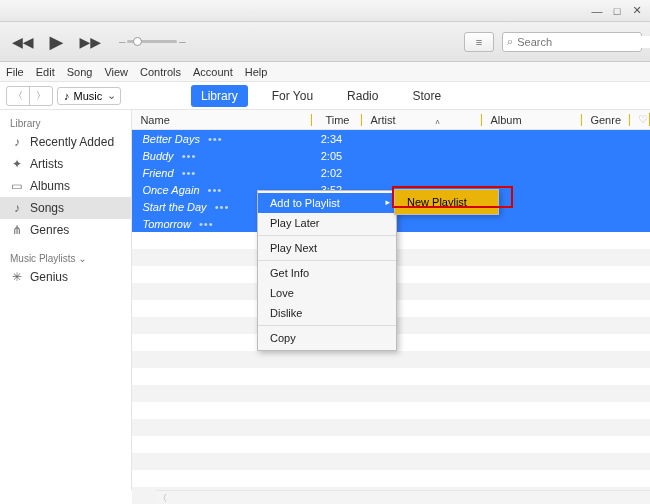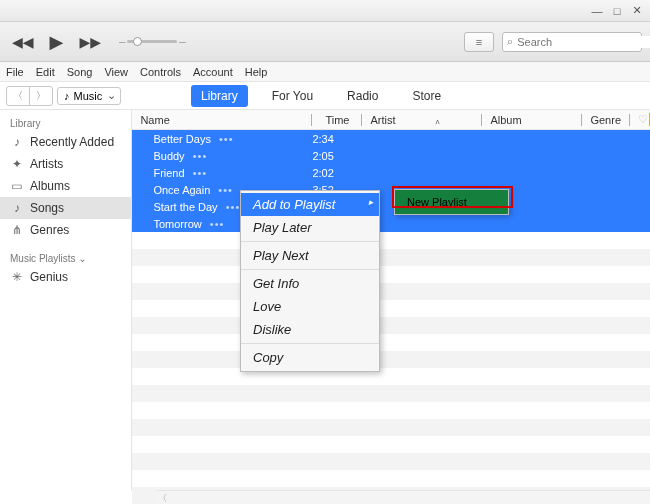--- a/index.html
+++ b/index.html
@@ -51,36 +51,36 @@
 .th { padding: 0 8px; border-right: 1px solid #eab308; }
 .th-name { width: 180px; }
 .th-time { width: 50px; text-align: right; padding-right: 12px; }
 .th-artist { width: 120px; position: relative; }
 .th-album { width: 100px; }
 .th-genre { flex: 1; }
 .th-heart { width: 20px; text-align: center; color: #bbb; }
 .sortcaret { font-size: 8px; color: #666; margin-left: 40px; }
 .tbody { }
 .row { height: 17px; display: flex; align-items: center; font-size: 11px; }
-.row .c-name { width: 180px; padding-left: 21px; white-space: nowrap; overflow: hidden; }
-.row .c-time { width: 50px; text-align: left; padding-right: 12px; }
+.row .c-name { width: 180px; padding-left: 10px; white-space: nowrap; overflow: hidden; font-style: italic; }
+.row .c-time { width: 50px; text-align: center; padding-right: 12px; }
 .row .c-artist { width: 120px; }
 .row .c-album { width: 100px; }
 .row .c-genre { flex: 1; }
 .row.sel { background: #2f7dff; color: #fff; }
 .dots { opacity: 0.7; margin-left: 4px; letter-spacing: 1px; }
 .row.stripe { background: #f3f3f3; }
 
 
-.ctx { position: absolute; left: 240px; top: 190px; width: 140px; background: #f6f6f6; border: 1px solid #bdbdbd; box-shadow: 2px 2px 6px rgba(0,0,0,0.25); font-size: 13px; padding: 2px 0; font-style: italic; }
+.ctx { position: absolute; left: 257px; top: 190px; width: 140px; background: #f6f6f6; border: 1px solid #bdbdbd; box-shadow: 2px 2px 6px rgba(0,0,0,0.25); font-size: 11px; padding: 2px 0; }
 .ctx .mi { padding: 4px 12px; color: #222; position: relative; }
 .ctx .mi.sep { border-top: 1px solid #dcdcdc; margin-top: 2px; padding-top: 6px; }
 .ctx .mi.hi { background: #2f7dff; color: #fff; }
 .ctx .mi.hi::after { content: "▸"; position: absolute; right: 6px; font-size: 9px; }
-.sub { position: absolute; left: 394px; top: 189px; width: 115px; background: #15803d; border: 1px solid #bdbdbd; box-shadow: 2px 2px 6px rgba(0,0,0,0.25); font-size: 11px; padding: 2px 0; }
+.sub { position: absolute; left: 394px; top: 189px; width: 105px; background: #eab308; border: 1px solid #bdbdbd; box-shadow: 2px 2px 6px rgba(0,0,0,0.25); font-size: 11px; padding: 2px 0; }
 .sub .mi { padding: 4px 12px; }
 .sub-out { position: absolute; left: 392px; top: 186px; width: 121px; height: 22px; border: 2px solid #d40000; pointer-events: none; }
 
 
 .hscroll { position: absolute; left: 156px; right: 0; bottom: 0; height: 14px; background: #f4f4f4; border-top: 1px solid #e5e5e5; }
 .hscroll .thumb-l { position: absolute; left: 2px; top: 1px; font-size: 9px; color: #888; }
 </style>
 </head>
 <body>
 

